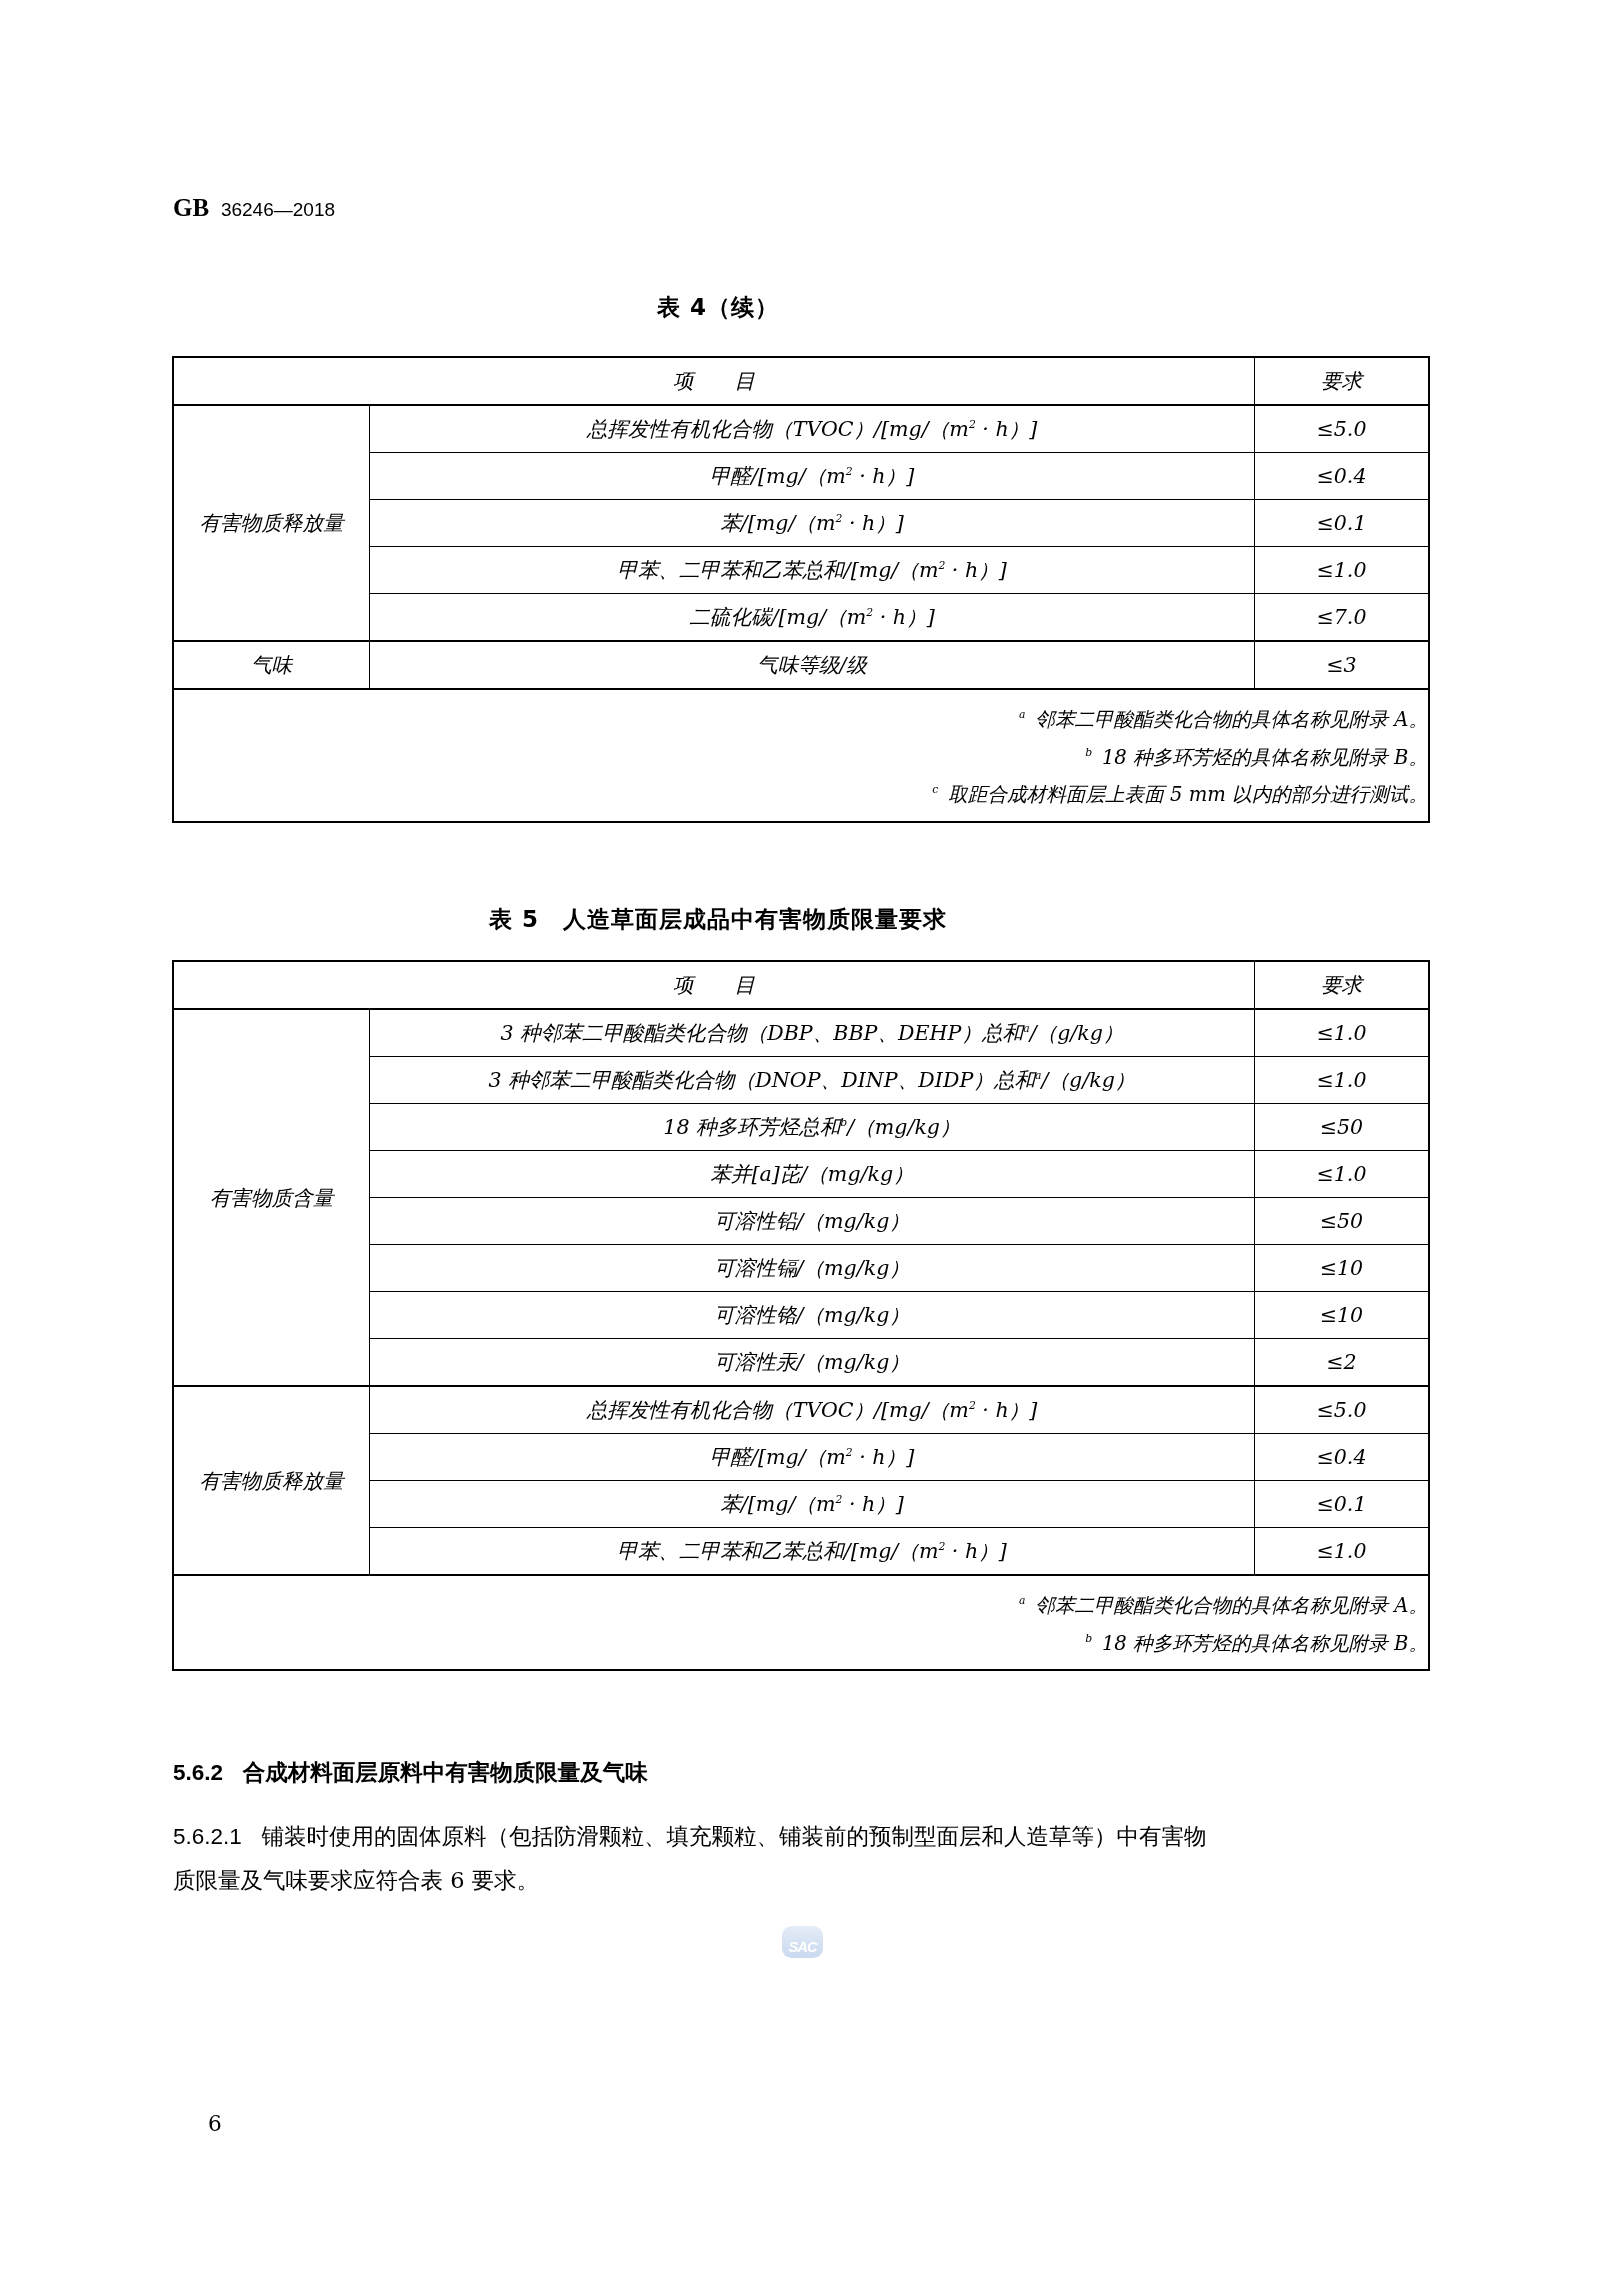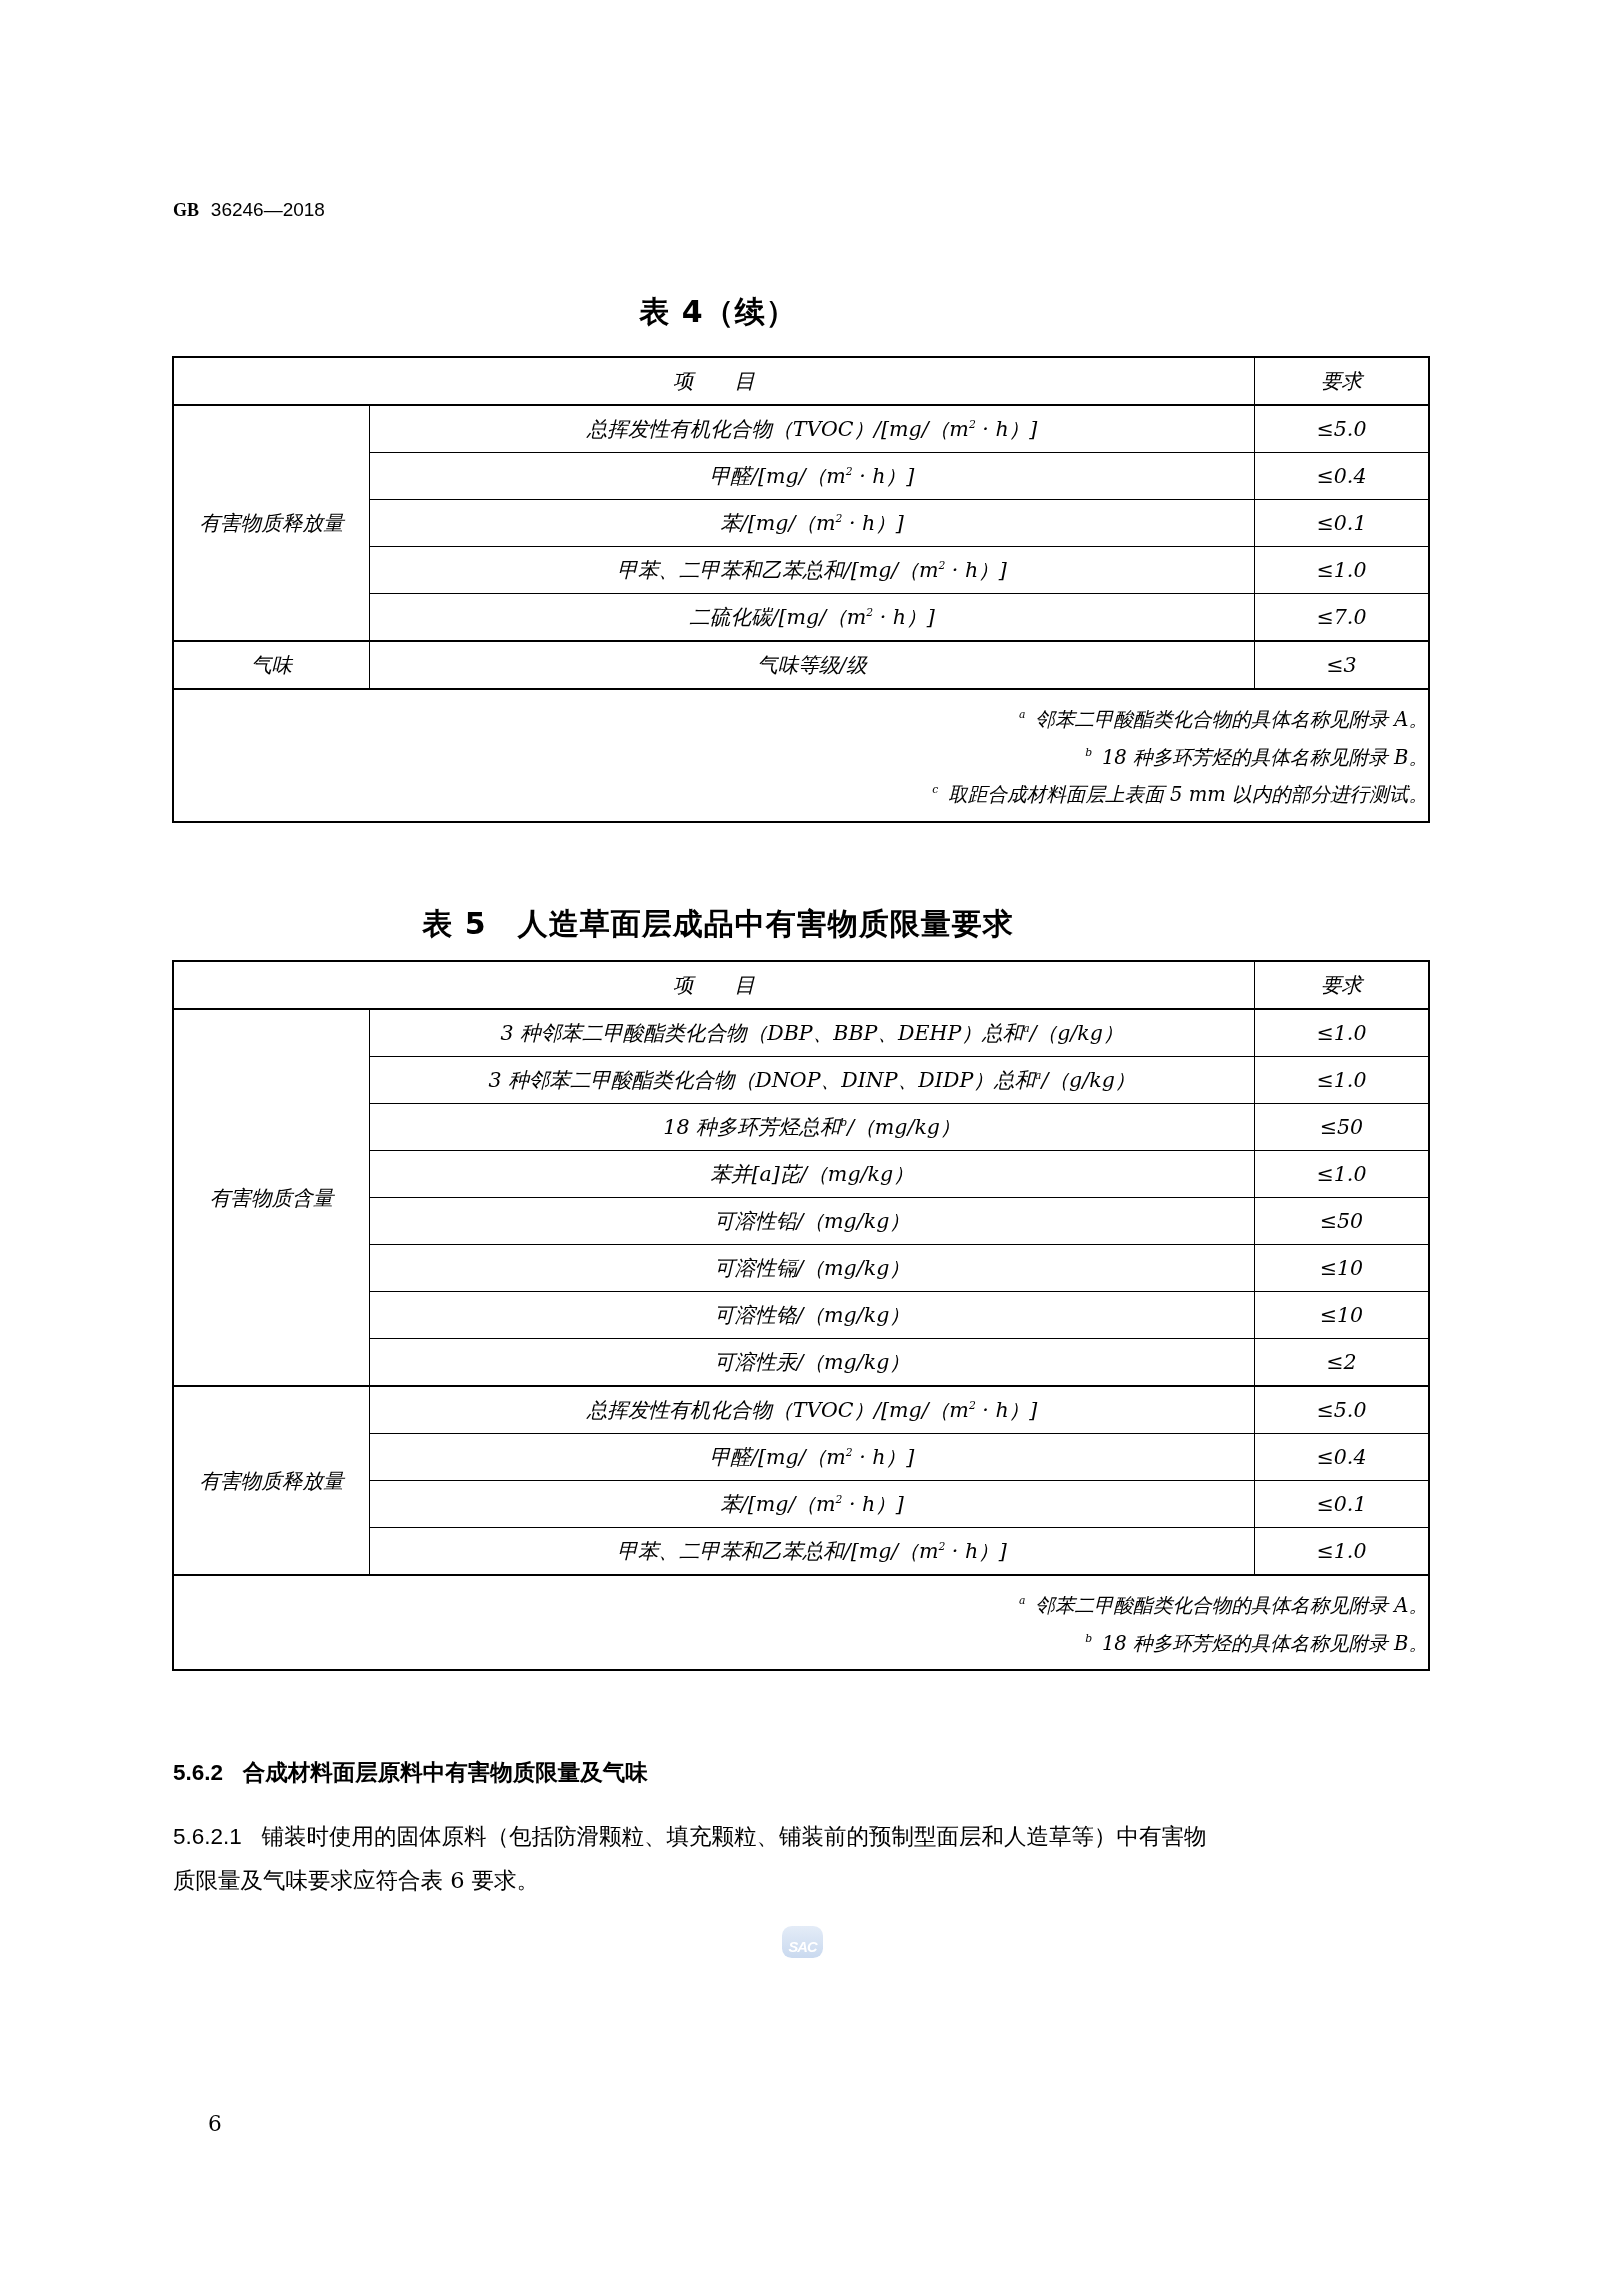--- a/index.html
+++ b/index.html
@@ -1,22 +1,22 @@
 <!DOCTYPE html>
 <html><head>
 <meta charset="utf-8">
 <style>
   html, body { margin: 0; padding: 0; background: #ffffff; }
   body { width: 1621px; height: 2293px; position: relative; overflow: hidden;
          font-family: "DejaVu Serif", "Liberation Serif", serif; color: #000; }
   .std-code { position: absolute; left: 173px; top: 194px; font-size: 23.5px; white-space: nowrap; }
-  .std-code .gb { font-family: "Liberation Serif", serif; font-weight: bold; font-size: 18px; margin-right: 11.8px; }
+  .std-code .gb { font-family: "Liberation Serif", serif; font-weight: bold; font-size: 25px; margin-right: 11.8px; }
   .std-code .num { font-family: "Liberation Sans", sans-serif; font-size: 19px; }
   .tbl-title { position: absolute; left: 0; width: 1436px; text-align: center;
-               font-family: "DejaVu Sans", sans-serif; font-weight: bold; font-size: 30px; letter-spacing: 1px; }
+               font-family: "DejaVu Sans", sans-serif; font-weight: bold; font-size: 23px; letter-spacing: 1px; }
   table.std { position: absolute; left: 172px; width: 1258px; border-collapse: collapse;
               border: 2.9px solid #000; font-size: 20.6px; }
   table.std td { border: 1.5px solid #000; text-align: center; vertical-align: middle; padding: 0; height: 46px; white-space: nowrap; font-style: italic; }
   table.std td.thick-top { border-top: 2.9px solid #000; }
   table.std tr.head td { border-bottom: 2.9px solid #000; }
   table.std td.c1 { width: 195px; }
   table.std td.c3 { width: 173px; margin-left: 12px; }
   table.std td.notes { text-align: right; padding: 7.8px 0 9.8px 43px; height: auto; line-height: 33px; border-top: 2.9px solid #000; font-size: 19.6px; }
   sup.n { font-size: 10.8px; vertical-align: 7.8px; margin-right: 9.8px; }
   sup.s { font-size: 10.8px; vertical-align: 7.8px; }

